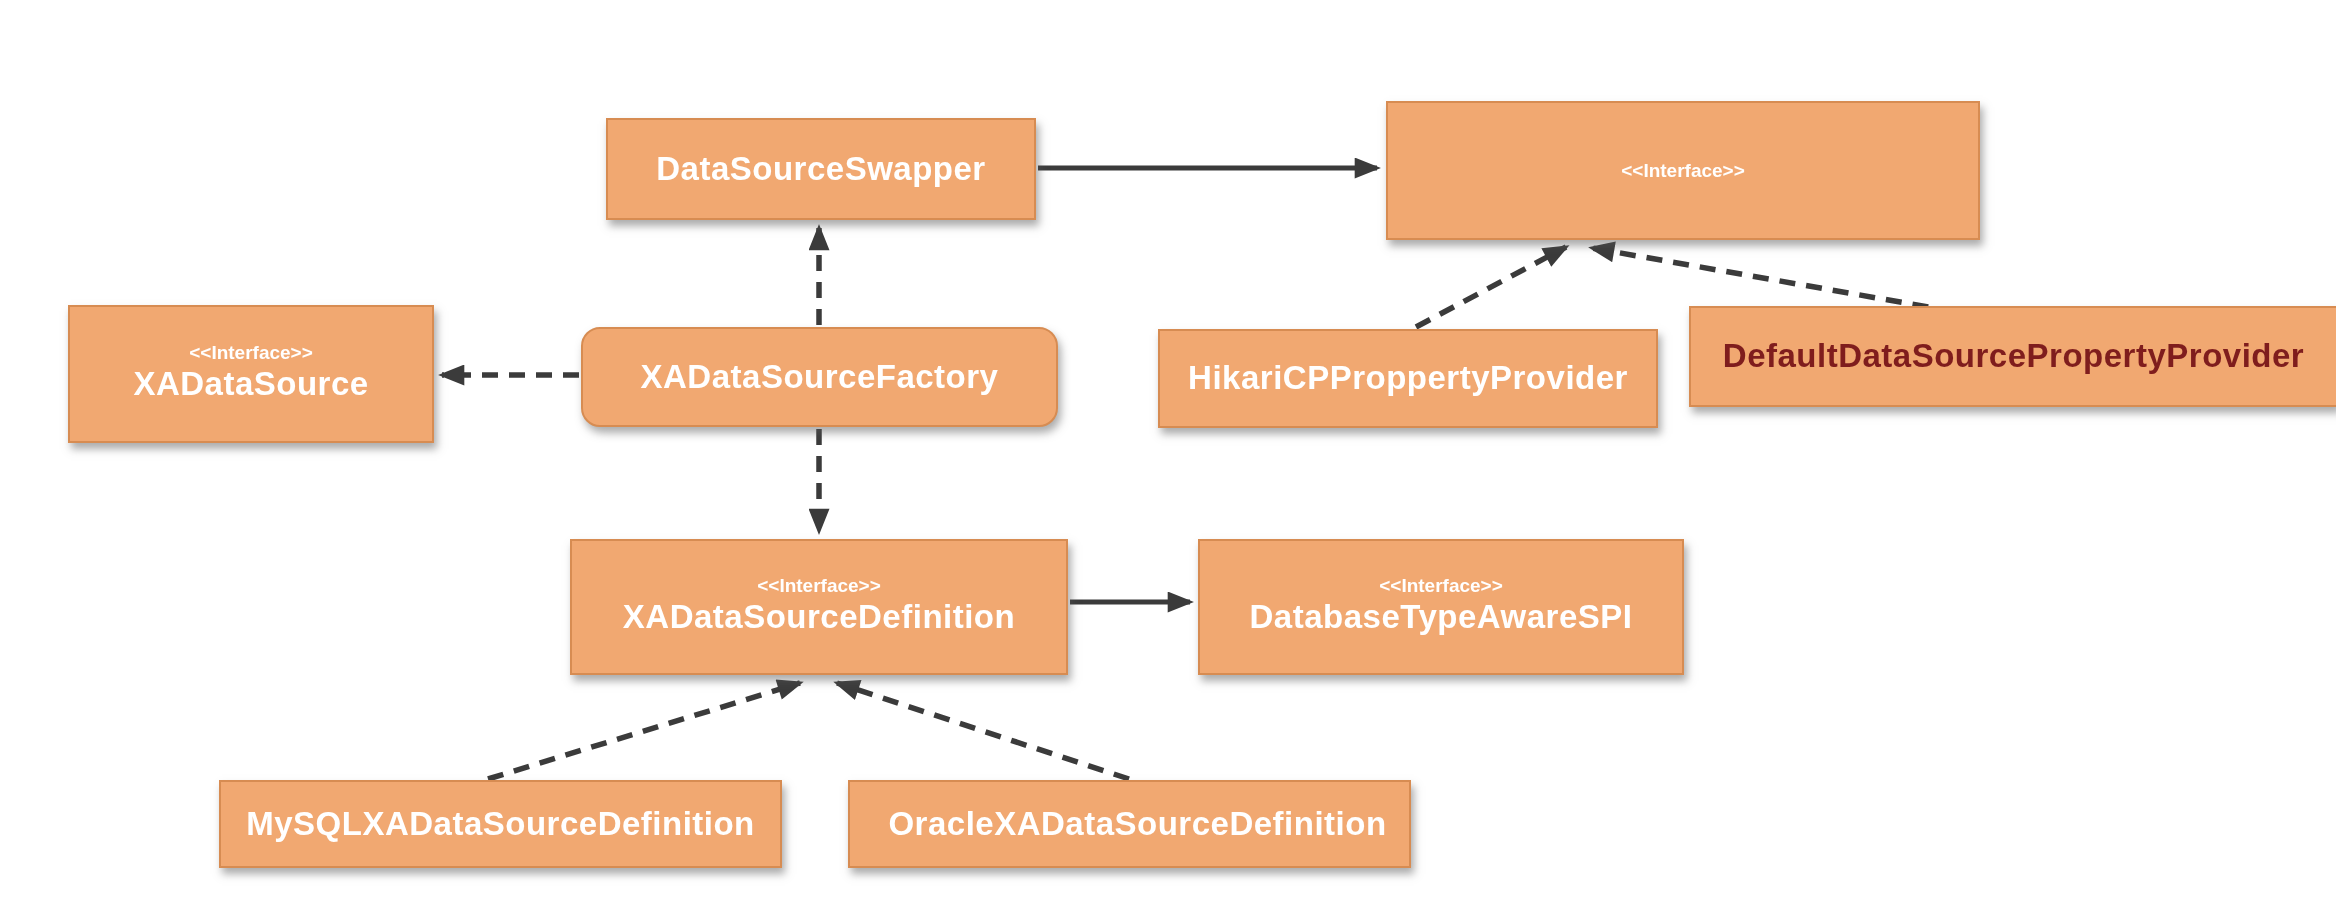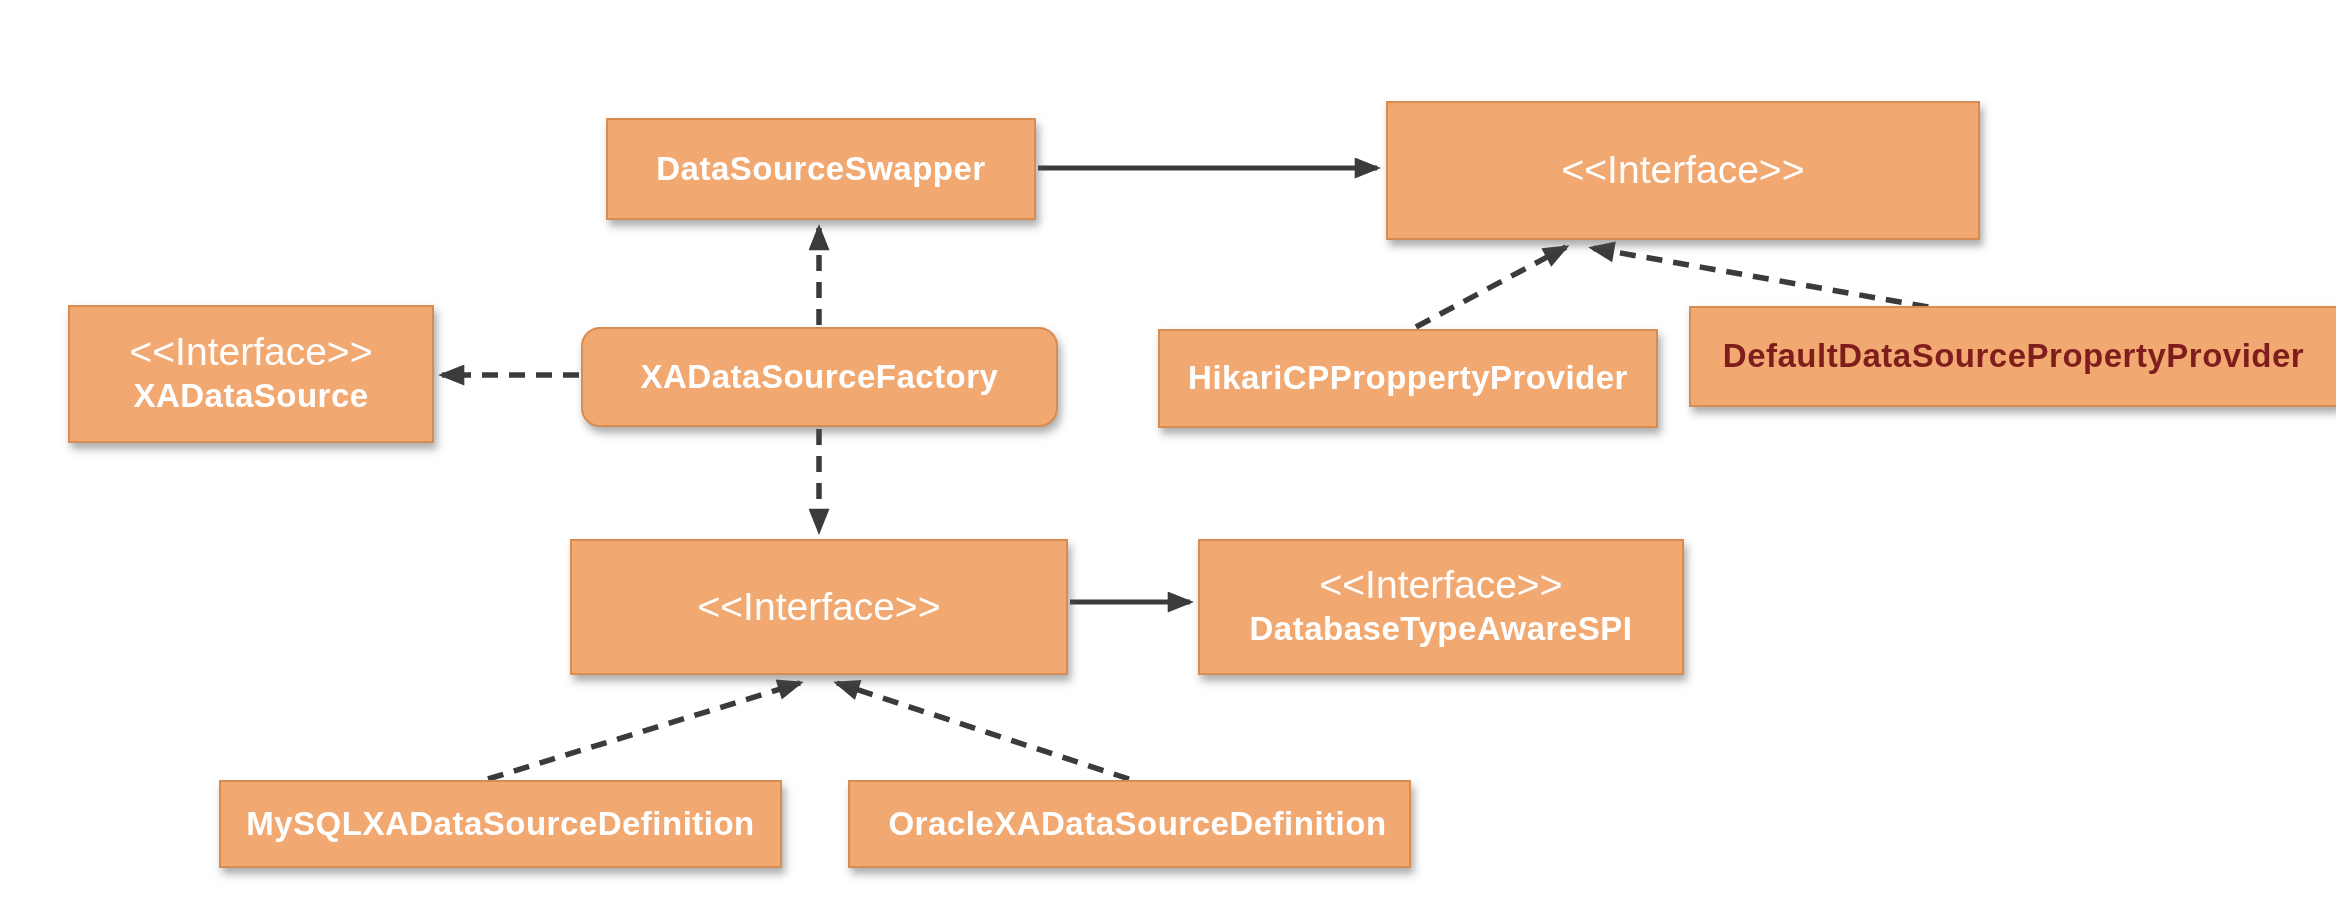--- a/index.html
+++ b/index.html
@@ -19,21 +19,21 @@
   .node{
     position:absolute;
     box-sizing:border-box;
     display:flex;flex-direction:column;
     align-items:center;justify-content:center;
     text-align:center;
     border-style:solid;border-width:2px;
     box-shadow:3px 6px 8px rgba(90,90,90,0.50);
   }
   .node .stereotype{
-    font-size:39px;font-weight:normal;line-height:1.15;white-space:nowrap;
+    font-size:19px;font-weight:bold;line-height:1.15;white-space:nowrap;
   }
   .node .name{
     font-size:33px;font-weight:bold;line-height:1.3;white-space:nowrap;
     letter-spacing:0.5px;
   }
 </style>
 </head>
 <body>
 
 <div class="stage">
@@ -70,20 +70,21 @@
         <div class="name">XADataSourceFactory</div>
       </div>
       <div class="node" style="left: 1122px; top: 329px; width: 500px; height: 99px; background: rgb(241, 168, 113); border-color: rgb(215, 140, 82); color: rgb(255, 255, 255);">
         <div class="name">HikariCPProppertyProvider</div>
       </div>
       <div class="node" style="left: 1653px; top: 306px; width: 649px; height: 101px; background: rgb(241, 168, 113); border-color: rgb(215, 140, 82); color: #7f1d1d;">
         <div class="name">DefaultDataSourcePropertyProvider</div>
       </div>
       <div class="node" style="left: 534px; top: 539px; width: 498px; height: 136px; background: rgb(241, 168, 113); border-color: rgb(215, 140, 82); color: rgb(255, 255, 255);">
         <div class="stereotype">&lt;&lt;Interface&gt;&gt;</div>
+        <div class="name">XADataSourceDefinition</div>
       </div>
       <div class="node" style="left: 1162px; top: 539px; width: 486px; height: 136px; background: rgb(241, 168, 113); border-color: rgb(215, 140, 82); color: rgb(255, 255, 255);">
         <div class="stereotype">&lt;&lt;Interface&gt;&gt;</div>
         <div class="name">DatabaseTypeAwareSPI</div>
       </div>
       <div class="node" style="left: 183px; top: 780px; width: 563px; height: 88px; background: rgb(241, 168, 113); border-color: rgb(215, 140, 82); color: rgb(255, 255, 255);">
         <div class="name">MySQLXADataSourceDefinition</div>
       </div>
       <div class="node" style="left: 812px; top: 780px; width: 563px; height: 88px; background: rgb(241, 168, 113); border-color: rgb(215, 140, 82); color: rgb(255, 255, 255); padding-left: 16px;">
         <div class="name">OracleXADataSourceDefinition</div>

